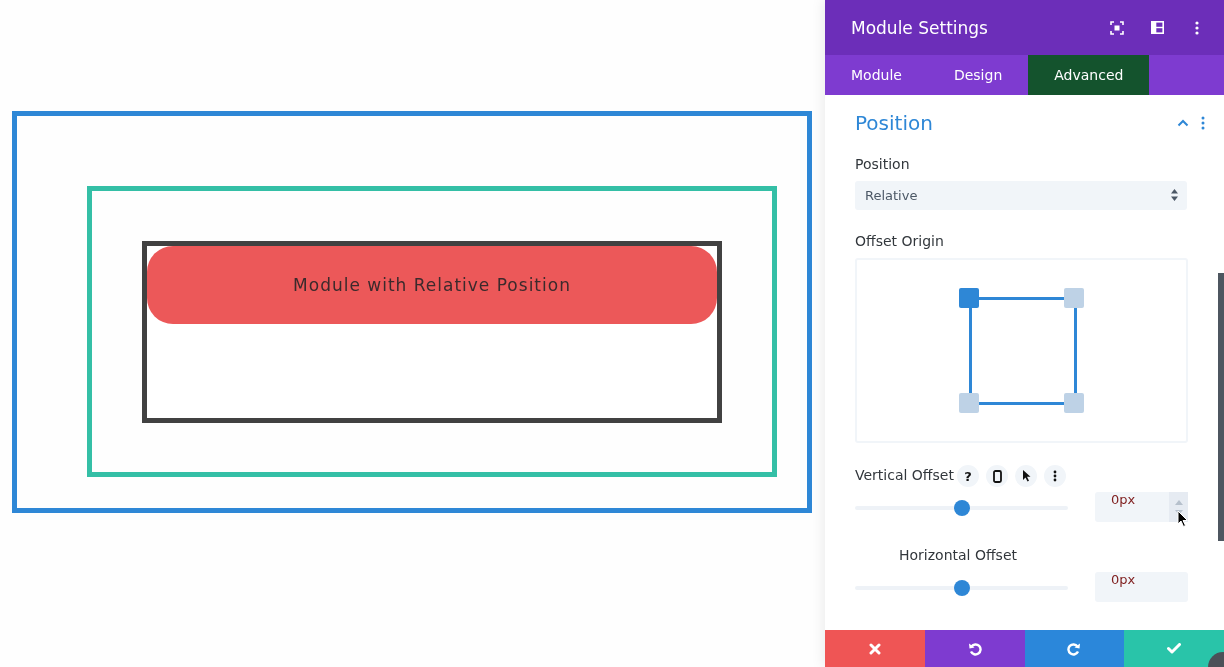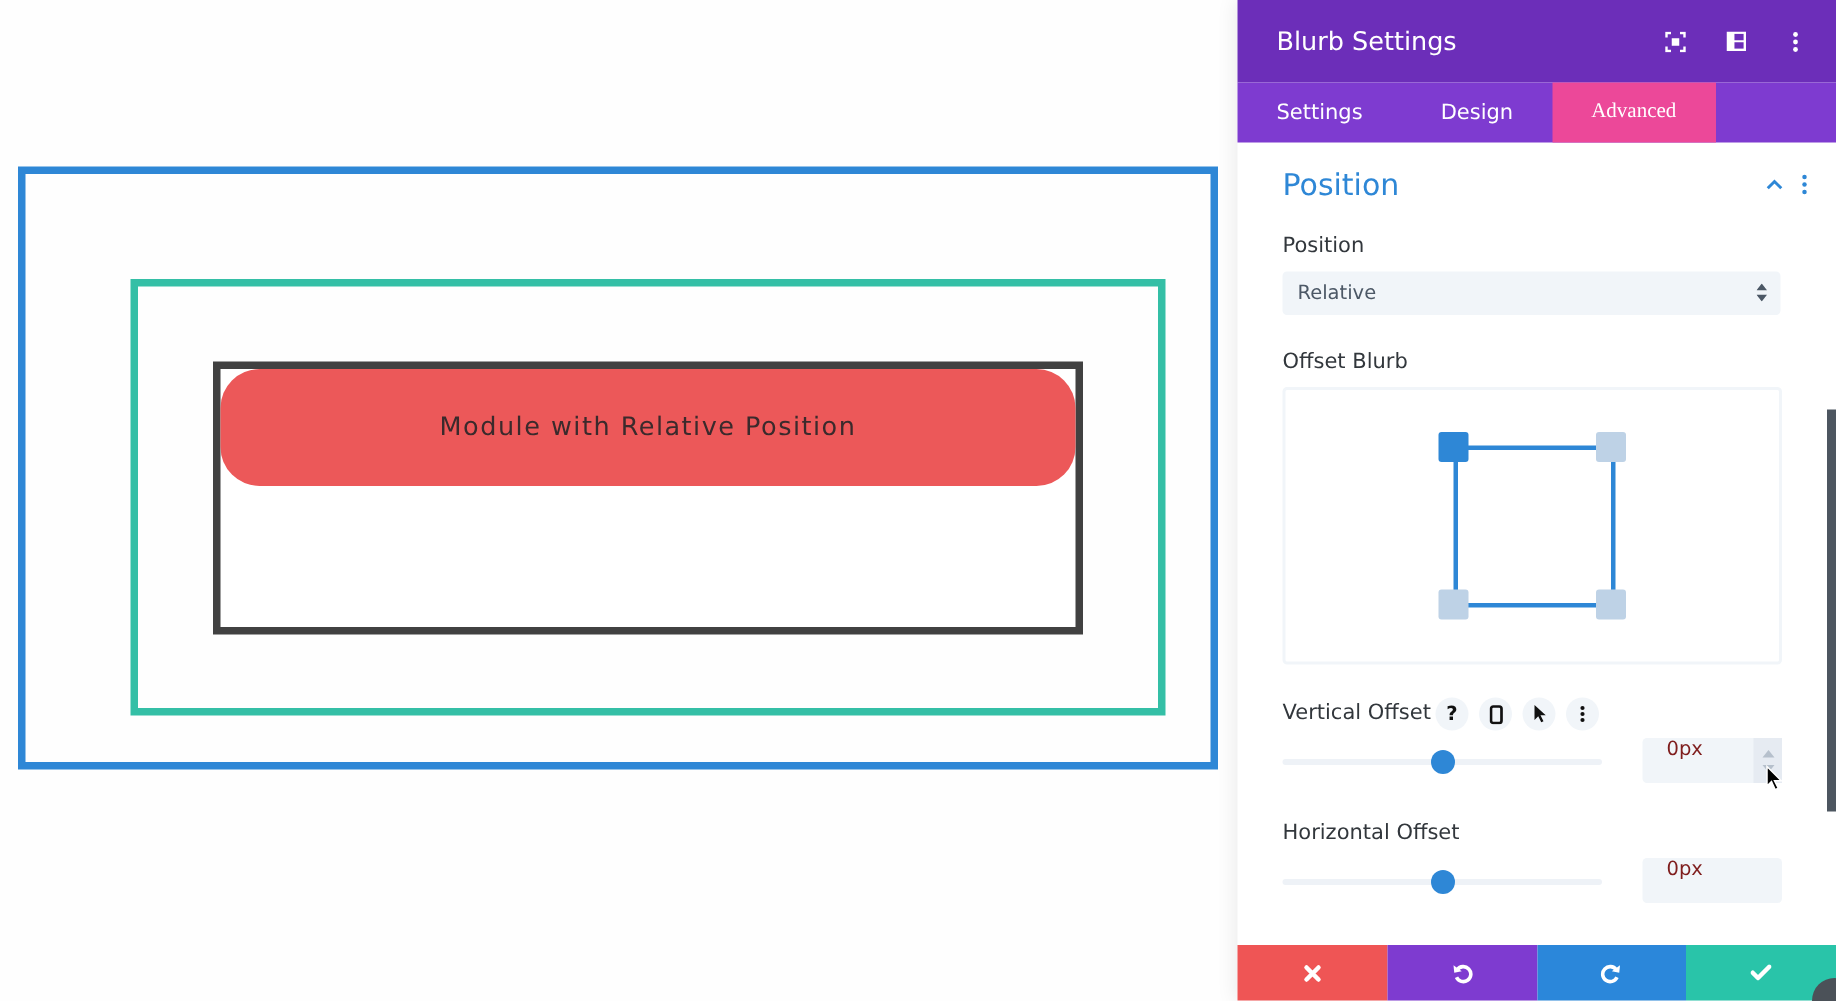--- a/index.html
+++ b/index.html
@@ -13,21 +13,21 @@
   .module.m2 { top: 94px; height: 78px; }
   .edit-pin { position: absolute; left: 15px; top: 15px; width: 22px; height: 22px; border-radius: 50%; background: #2d8de3; border: 3px solid #f2a3a4; display: flex; align-items: center; justify-content: center; }
 
   .panel { position: absolute; left: 825px; top: 0; width: 399px; height: 667px; background: #ffffff; box-shadow: -2px 0 12px rgba(0,0,0,0.08); }
   .panel-header { height: 55px; background: #6c2eb9; display: flex; align-items: center; padding-left: 26px; color: #fff; }
   .panel-title { font-size: 17px; font-weight: normal; flex: 1; }
   .hdr-icons { display: flex; align-items: center; gap: 22px; padding-right: 18px; }
   .hdr-icon { width: 18px; height: 18px; display: flex; align-items: center; justify-content: center; cursor: pointer; }
   .tabs { height: 40px; background: #7e3bd0; display: flex; }
   .tab { height: 40px; display: flex; align-items: center; padding: 0 26px; color: #ffffff; font-size: 14px; cursor: pointer; }
-  .tab.active { background: #ec4899; font-family: Liberation Serif, serif; }
+  .tab.active { background: #14532d; }
 
   .panel-body { position: absolute; top: 95px; left: 0; width: 399px; height: 535px; overflow: hidden; }
   .group-head { position: absolute; left: 30px; top: 16px; width: 350px; display: flex; align-items: center; }
   .group-title { font-size: 20px; color: #2e87d6; flex: 1; }
   .caret-up, .group-menu { cursor: pointer; margin-left: 12px; display: flex; align-items: center; }
   .label { position: absolute; left: 30px; font-size: 14px; color: #32373c; }
   .select { position: absolute; left: 30px; top: 86px; width: 332px; height: 29px; background: #f1f5f9; border-radius: 3px; display: flex; align-items: center; padding-left: 10px; font-size: 13px; color: #4c5866; cursor: pointer; }
   .select-arrows { position: absolute; right: 9px; top: 8px; }
   .origin-box { position: absolute; left: 30px; top: 163px; width: 333px; height: 185px; border: 2px solid #f1f5f9; border-radius: 3px; background: #fff; }
   .origin-square { position: absolute; left: 112px; top: 37px; width: 108px; height: 108px; border: 3px solid #2e87d6; }
@@ -57,21 +57,21 @@
   <div class="row-outer"></div>
   <div class="column-box">
     <div class="module m1">
       <span>Module with Relative Position</span>
     </div>
   </div>
 </div>
 
 <div class="panel">
   <div class="panel-header">
-    <div class="panel-title">Blurb Settings</div>
+    <div class="panel-title">Module Settings</div>
     <div class="hdr-icons">
       <div class="hdr-icon">
         <svg width="14" height="14" viewBox="0 0 14 14" fill="none" stroke="#fff" stroke-width="1.6">
           <path d="M1 4V1h3M10 1h3v3M13 10v3h-3M4 13H1v-3"></path>
           <rect x="4.5" y="4.5" width="5" height="5" fill="#fff" stroke="none"></rect>
         </svg>
       </div>
       <div class="hdr-icon">
         <svg width="13" height="13" viewBox="0 0 13 13">
           <rect x="0.8" y="0.8" width="11.4" height="11.4" fill="none" stroke="#fff" stroke-width="1.6"></rect>
@@ -83,21 +83,21 @@
         <svg width="4" height="14" viewBox="0 0 4 14">
             <circle cx="2" cy="2" r="1.6" fill="#fff"></circle>
             <circle cx="2" cy="7" r="1.6" fill="#fff"></circle>
             <circle cx="2" cy="12" r="1.6" fill="#fff"></circle>
           </svg>
       </div>
     </div>
   </div>
 
   <div class="tabs">
-    <div class="tab">Settings</div>
+    <div class="tab">Module</div>
     <div class="tab">Design</div>
     <div class="tab active">Advanced</div>
   </div>
 
   <div class="panel-body">
     <div class="group-head">
       <div class="group-title">Position</div>
       <span class="caret-up">
         <svg width="12" height="8" viewBox="0 0 12 8">
             <path d="M1.5 6.5 L6 2 L10.5 6.5" fill="none" stroke="#2e87d6" stroke-width="2"></path>
@@ -115,21 +115,21 @@
     <div class="label" style="top:61px;">Position</div>
     <div class="select">
       <span>Relative</span>
       <span class="select-arrows">
         <svg width="7" height="12" viewBox="0 0 7 12">
             <path d="M3.5 0 L7 4.5 H0 Z M3.5 12 L0 7.5 H7 Z" fill="#4c5866"></path>
           </svg>
       </span>
     </div>
 
-    <div class="label" style="top:138px;">Offset Blurb</div>
+    <div class="label" style="top:138px;">Offset Origin</div>
     <div class="origin-box">
       <div class="origin-square"></div>
       <div class="handle active" style="left:102px; top:28px;"></div>
       <div class="handle" style="left:207px; top:28px;"></div>
       <div class="handle" style="left:102px; top:133px;"></div>
       <div class="handle" style="left:207px; top:133px;"></div>
     </div>
 
     <div class="label" style="top:372px;">Vertical Offset</div>
     <div class="opt-icons">
@@ -156,21 +156,21 @@
       <div class="thumb"></div>
     </div>
     <div class="num-input" style="top:397px;">
       <span>0px</span>
       <div class="spinner">
         <div class="tri-up"></div>
         <div class="tri-down"></div>
       </div>
     </div>
 
-    <div class="label" style="top:452px;">Horizontal Offset</div>
+    <div class="label" style="top:452px;margin-left:44px;">Horizontal Offset</div>
     <div class="slider" style="top:491px;">
       <div class="thumb"></div>
     </div>
     <div class="num-input" style="top:477px;">
       <span>0px</span>
     </div>
   </div>
 
   <div class="footer">
     <div class="fbtn" style="background:#ef5555;">

